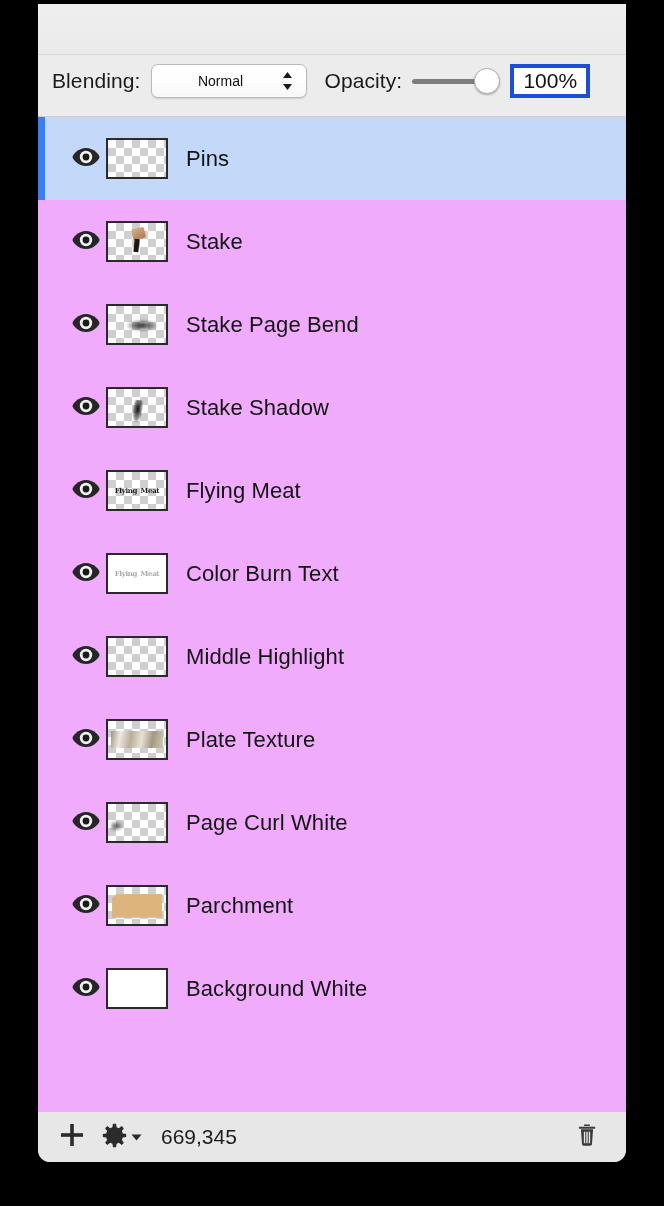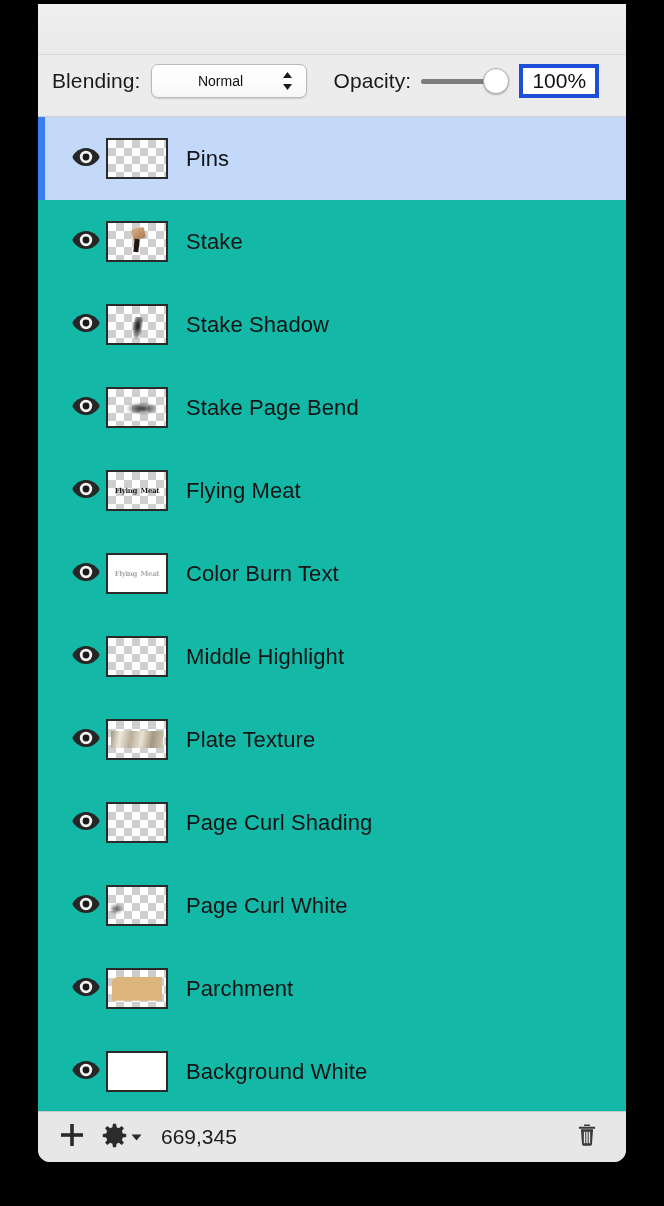--- a/index.html
+++ b/index.html
@@ -79,21 +79,21 @@
     position: absolute;
     right: 12px;
     top: 50%;
     transform: translateY(-50%);
     display: flex;
     flex-direction: column;
     line-height: 0;
   }
   .popup-chevrons svg { display: block; }
 
-  .opacity-label { margin-left: 26px; }
+  .opacity-label { margin-left: 17px; }
 
   .slider {
     position: relative;
     margin-left: 10px;
     width: 86px;
     height: 24px;
     display: flex;
     align-items: center;
   }
   .slider-track {
@@ -126,21 +126,21 @@
     justify-content: center;
     box-sizing: border-box;
   }
   .opacity-field span {
     font-size: 21px;
     color: #111;
   }
 
   
   .layer-list {
-    background: #14b8a6;
+    background: #f0abfc;
     height: 994px;
     overflow: hidden;
   }
   .layer-row {
     position: relative;
     height: 83px;
     display: flex;
     align-items: center;
     box-sizing: border-box;
   }
@@ -353,36 +353,36 @@
       </div>
       <div class="layer-row">
         <div class="eye">
           <span><svg width="30" height="22" viewBox="0 0 30 22">
               <path d="M15 2 C23 2 28.5 9 28.5 11 C28.5 13 23 20 15 20 C7 20 1.5 13 1.5 11 C1.5 9 7 2 15 2 Z" fill="#262626"></path>
               <circle cx="15" cy="11" r="6.2" fill="#f2f2f2"></circle>
               <circle cx="15" cy="11" r="3.4" fill="#1a1a1a"></circle>
             </svg></span>
         </div>
         <div class="thumb">
+          <div class="art art-bend"></div>
+        </div>
+        <span class="layer-name">Stake Page Bend</span>
+      </div>
+      <div class="layer-row">
+        <div class="eye">
+          <span><svg width="30" height="22" viewBox="0 0 30 22">
+              <path d="M15 2 C23 2 28.5 9 28.5 11 C28.5 13 23 20 15 20 C7 20 1.5 13 1.5 11 C1.5 9 7 2 15 2 Z" fill="#262626"></path>
+              <circle cx="15" cy="11" r="6.2" fill="#f2f2f2"></circle>
+              <circle cx="15" cy="11" r="3.4" fill="#1a1a1a"></circle>
+            </svg></span>
+        </div>
+        <div class="thumb">
           <div class="art art-shadow"></div>
         </div>
         <span class="layer-name">Stake Shadow</span>
-      </div>
-      <div class="layer-row">
-        <div class="eye">
-          <span><svg width="30" height="22" viewBox="0 0 30 22">
-              <path d="M15 2 C23 2 28.5 9 28.5 11 C28.5 13 23 20 15 20 C7 20 1.5 13 1.5 11 C1.5 9 7 2 15 2 Z" fill="#262626"></path>
-              <circle cx="15" cy="11" r="6.2" fill="#f2f2f2"></circle>
-              <circle cx="15" cy="11" r="3.4" fill="#1a1a1a"></circle>
-            </svg></span>
-        </div>
-        <div class="thumb">
-          <div class="art art-bend"></div>
-        </div>
-        <span class="layer-name">Stake Page Bend</span>
       </div>
       <div class="layer-row">
         <div class="eye">
           <span><svg width="30" height="22" viewBox="0 0 30 22">
               <path d="M15 2 C23 2 28.5 9 28.5 11 C28.5 13 23 20 15 20 C7 20 1.5 13 1.5 11 C1.5 9 7 2 15 2 Z" fill="#262626"></path>
               <circle cx="15" cy="11" r="6.2" fill="#f2f2f2"></circle>
               <circle cx="15" cy="11" r="3.4" fill="#1a1a1a"></circle>
             </svg></span>
         </div>
         <div class="thumb">
@@ -425,31 +425,20 @@
           <span><svg width="30" height="22" viewBox="0 0 30 22">
               <path d="M15 2 C23 2 28.5 9 28.5 11 C28.5 13 23 20 15 20 C7 20 1.5 13 1.5 11 C1.5 9 7 2 15 2 Z" fill="#262626"></path>
               <circle cx="15" cy="11" r="6.2" fill="#f2f2f2"></circle>
               <circle cx="15" cy="11" r="3.4" fill="#1a1a1a"></circle>
             </svg></span>
         </div>
         <div class="thumb">
           <div class="art art-plate"></div>
         </div>
         <span class="layer-name">Plate Texture</span>
-      </div>
-      <div class="layer-row">
-        <div class="eye">
-          <span><svg width="30" height="22" viewBox="0 0 30 22">
-              <path d="M15 2 C23 2 28.5 9 28.5 11 C28.5 13 23 20 15 20 C7 20 1.5 13 1.5 11 C1.5 9 7 2 15 2 Z" fill="#262626"></path>
-              <circle cx="15" cy="11" r="6.2" fill="#f2f2f2"></circle>
-              <circle cx="15" cy="11" r="3.4" fill="#1a1a1a"></circle>
-            </svg></span>
-        </div>
-        <div class="thumb"></div>
-        <span class="layer-name">Page Curl Shading</span>
       </div>
       <div class="layer-row">
         <div class="eye">
           <span><svg width="30" height="22" viewBox="0 0 30 22">
               <path d="M15 2 C23 2 28.5 9 28.5 11 C28.5 13 23 20 15 20 C7 20 1.5 13 1.5 11 C1.5 9 7 2 15 2 Z" fill="#262626"></path>
               <circle cx="15" cy="11" r="6.2" fill="#f2f2f2"></circle>
               <circle cx="15" cy="11" r="3.4" fill="#1a1a1a"></circle>
             </svg></span>
         </div>
         <div class="thumb">

